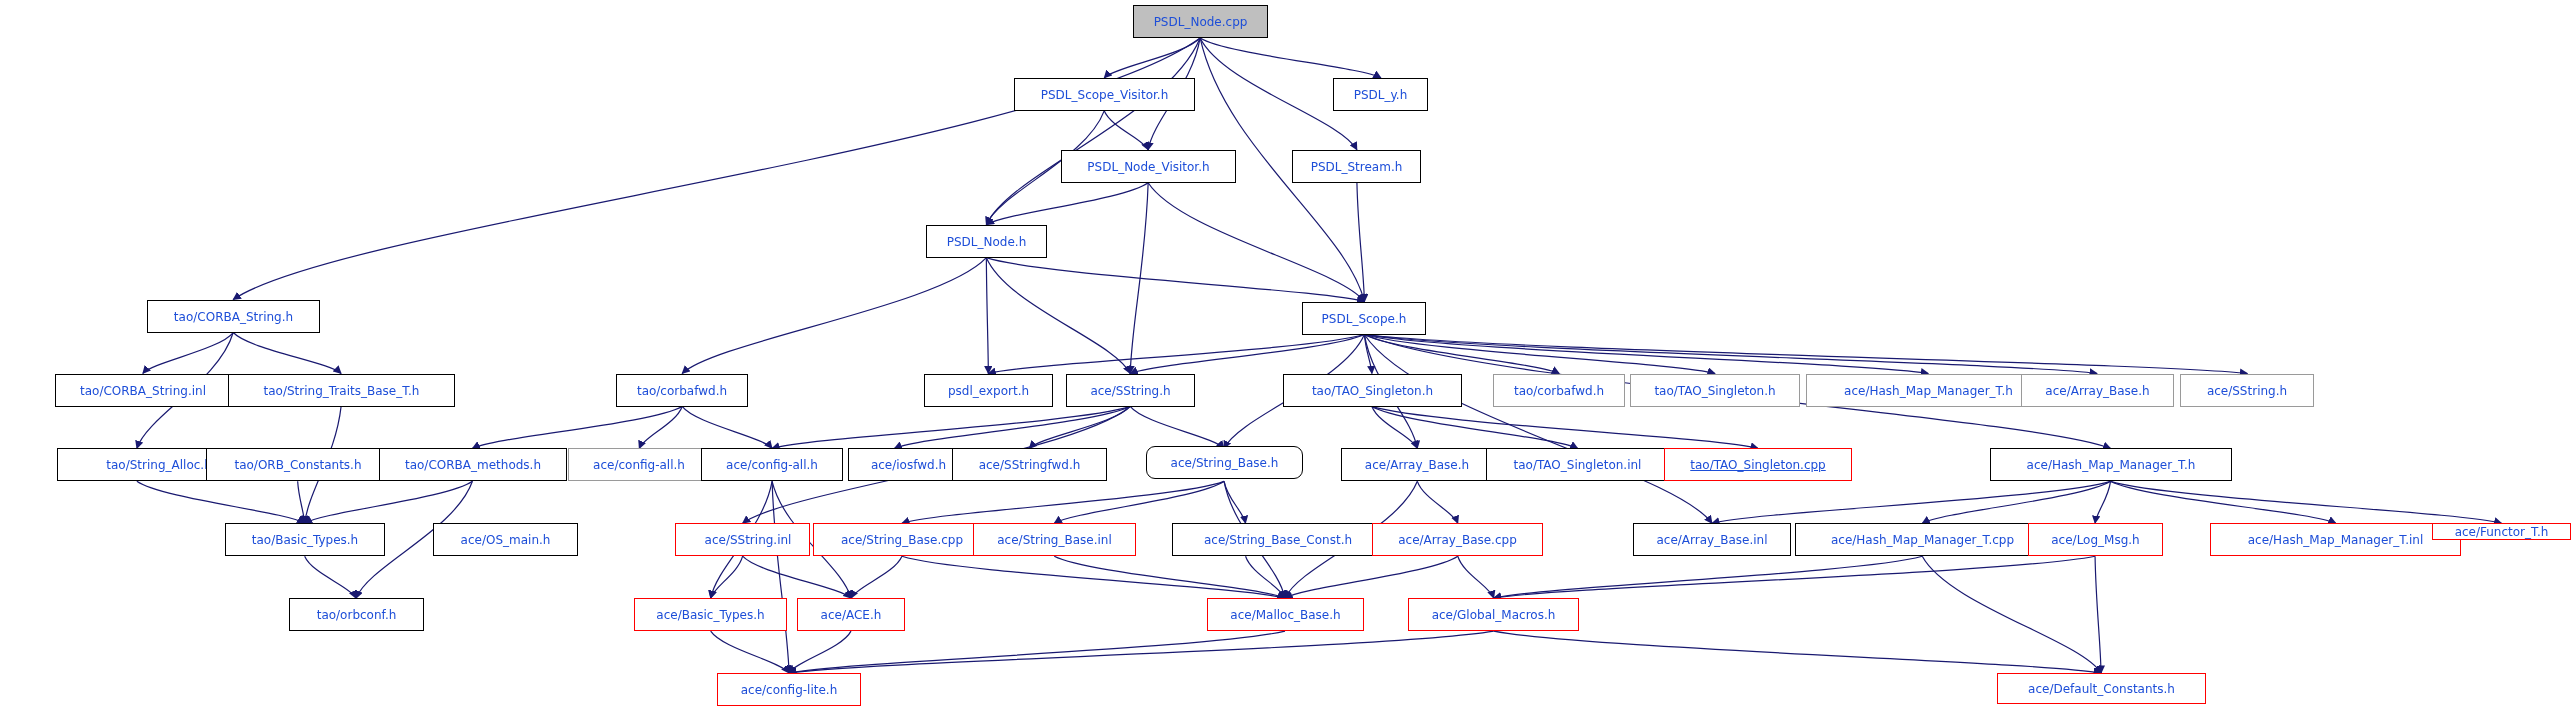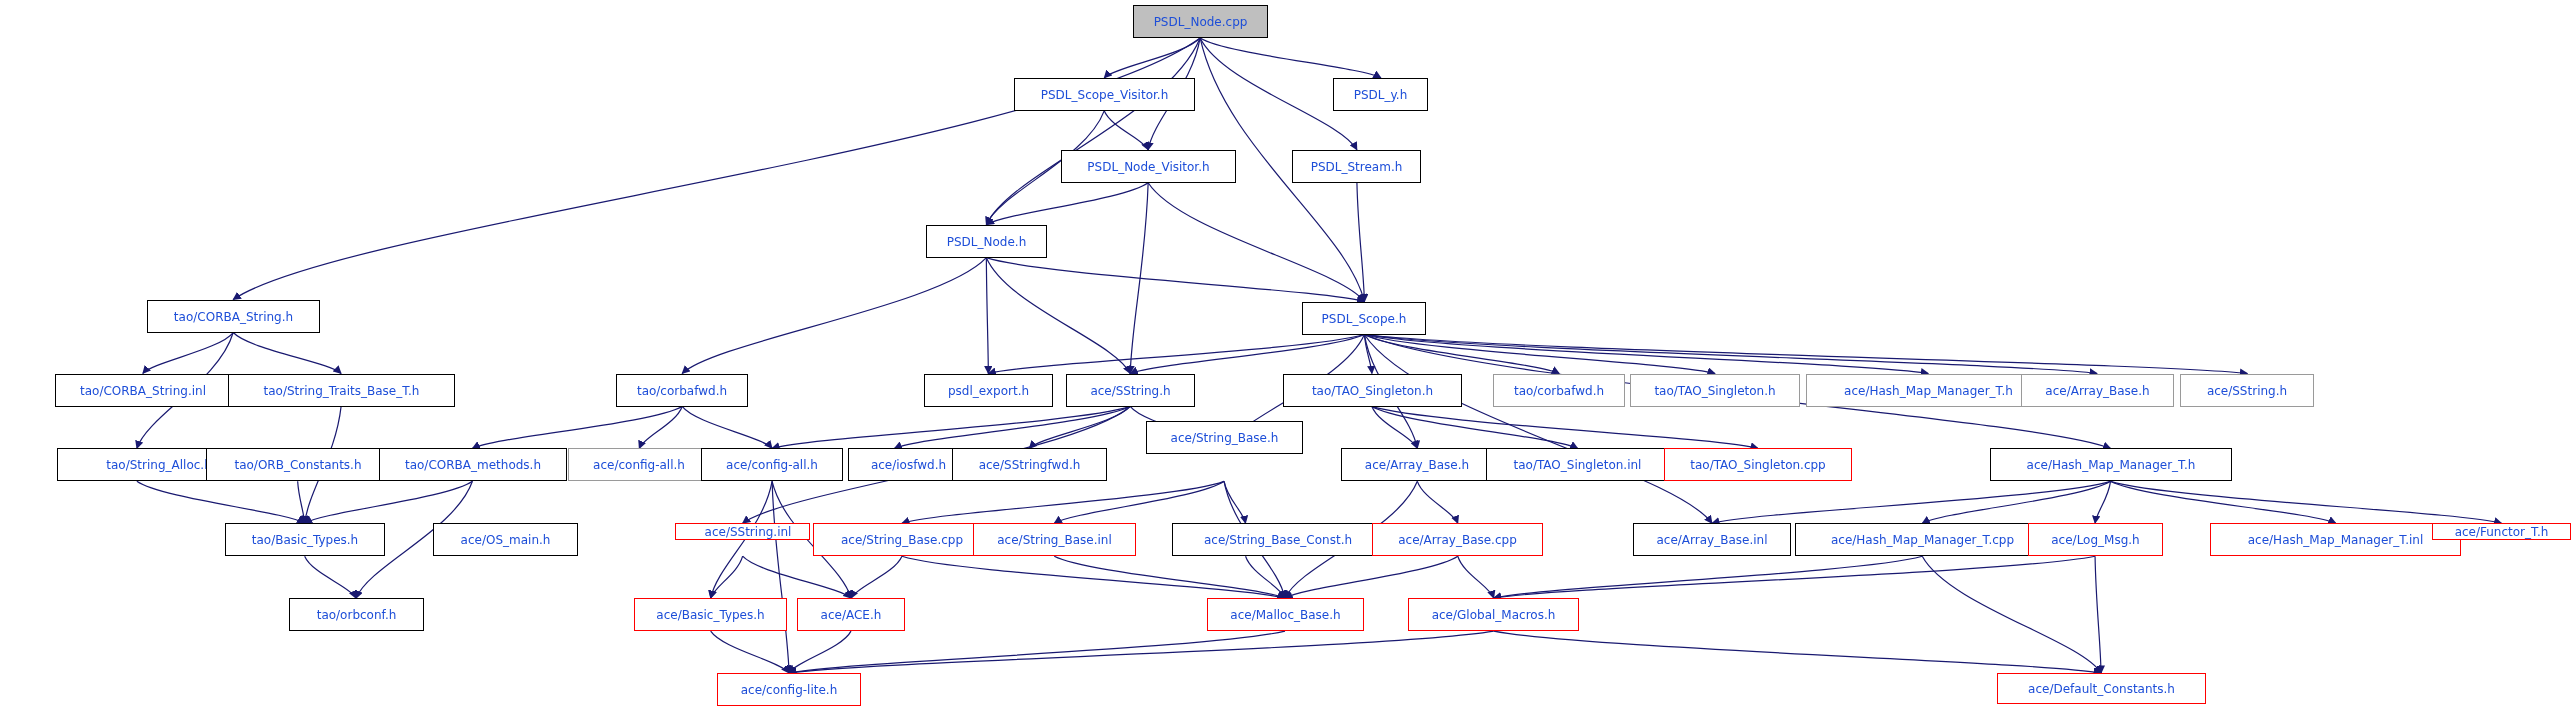--- a/index.html
+++ b/index.html
@@ -180,42 +180,42 @@
       </div>
       <div class="node black" style="left: 701px; top: 448px; width: 142px; height: 33px;">
         <span>ace/config-all.h</span>
       </div>
       <div class="node black" style="left: 834px; top: 448px; width: 121px; height: 33px; margin-left: 14px;">
         <span>ace/iosfwd.h</span>
       </div>
       <div class="node black" style="left: 952px; top: 448px; width: 155px; height: 33px;">
         <span>ace/SStringfwd.h</span>
       </div>
-      <div class="node black" style="left: 1146px; top: 421px; width: 157px; height: 33px;">
+      <div class="node black" style="left: 1146px; top: 446px; width: 157px; height: 33px; border-radius: 9px;">
         <span>ace/String_Base.h</span>
       </div>
       <div class="node black" style="left: 1341px; top: 448px; width: 152px; height: 33px;">
         <span>ace/Array_Base.h</span>
       </div>
       <div class="node black" style="left: 1486px; top: 448px; width: 183px; height: 33px;">
         <span>tao/TAO_Singleton.inl</span>
       </div>
-      <div class="node red" style="left: 1664px; top: 448px; width: 188px; height: 33px;">
+      <div class="node red" style="left: 1664px; top: 448px; width: 188px; height: 33px; text-decoration: underline;">
         <span>tao/TAO_Singleton.cpp</span>
       </div>
       <div class="node black" style="left: 1990px; top: 448px; width: 242px; height: 33px;">
         <span>ace/Hash_Map_Manager_T.h</span>
       </div>
       <div class="node black" style="left: 225px; top: 523px; width: 160px; height: 33px;">
         <span>tao/Basic_Types.h</span>
       </div>
       <div class="node black" style="left: 433px; top: 523px; width: 145px; height: 33px;">
         <span>ace/OS_main.h</span>
       </div>
-      <div class="node red" style="left: 675px; top: 523px; width: 135px; height: 17px; padding-left: 11px;">
+      <div class="node red" style="left: 675px; top: 523px; width: 135px; height: 33px; padding-left: 11px;">
         <span>ace/SString.inl</span>
       </div>
       <div class="node red" style="left: 813px; top: 523px; width: 178px; height: 33px;">
         <span>ace/String_Base.cpp</span>
       </div>
       <div class="node red" style="left: 973px; top: 523px; width: 163px; height: 33px;">
         <span>ace/String_Base.inl</span>
       </div>
       <div class="node black" style="left: 1140px; top: 523px; width: 212px; height: 33px; margin-left: 32px;">
         <span>ace/String_Base_Const.h</span>

